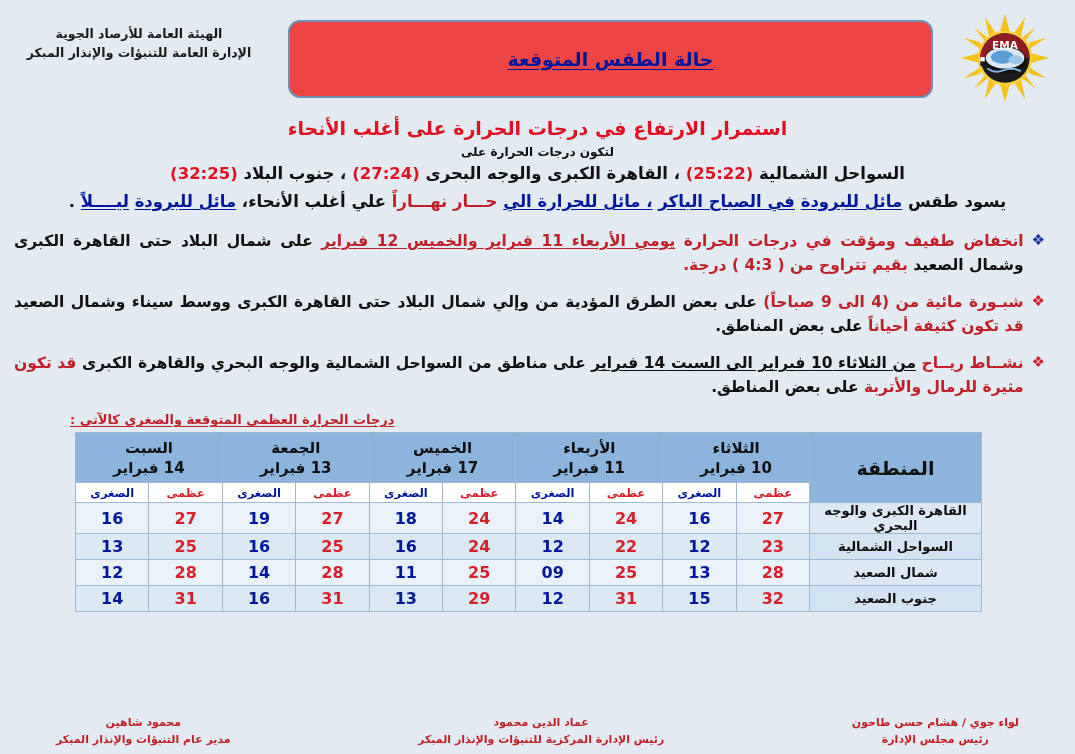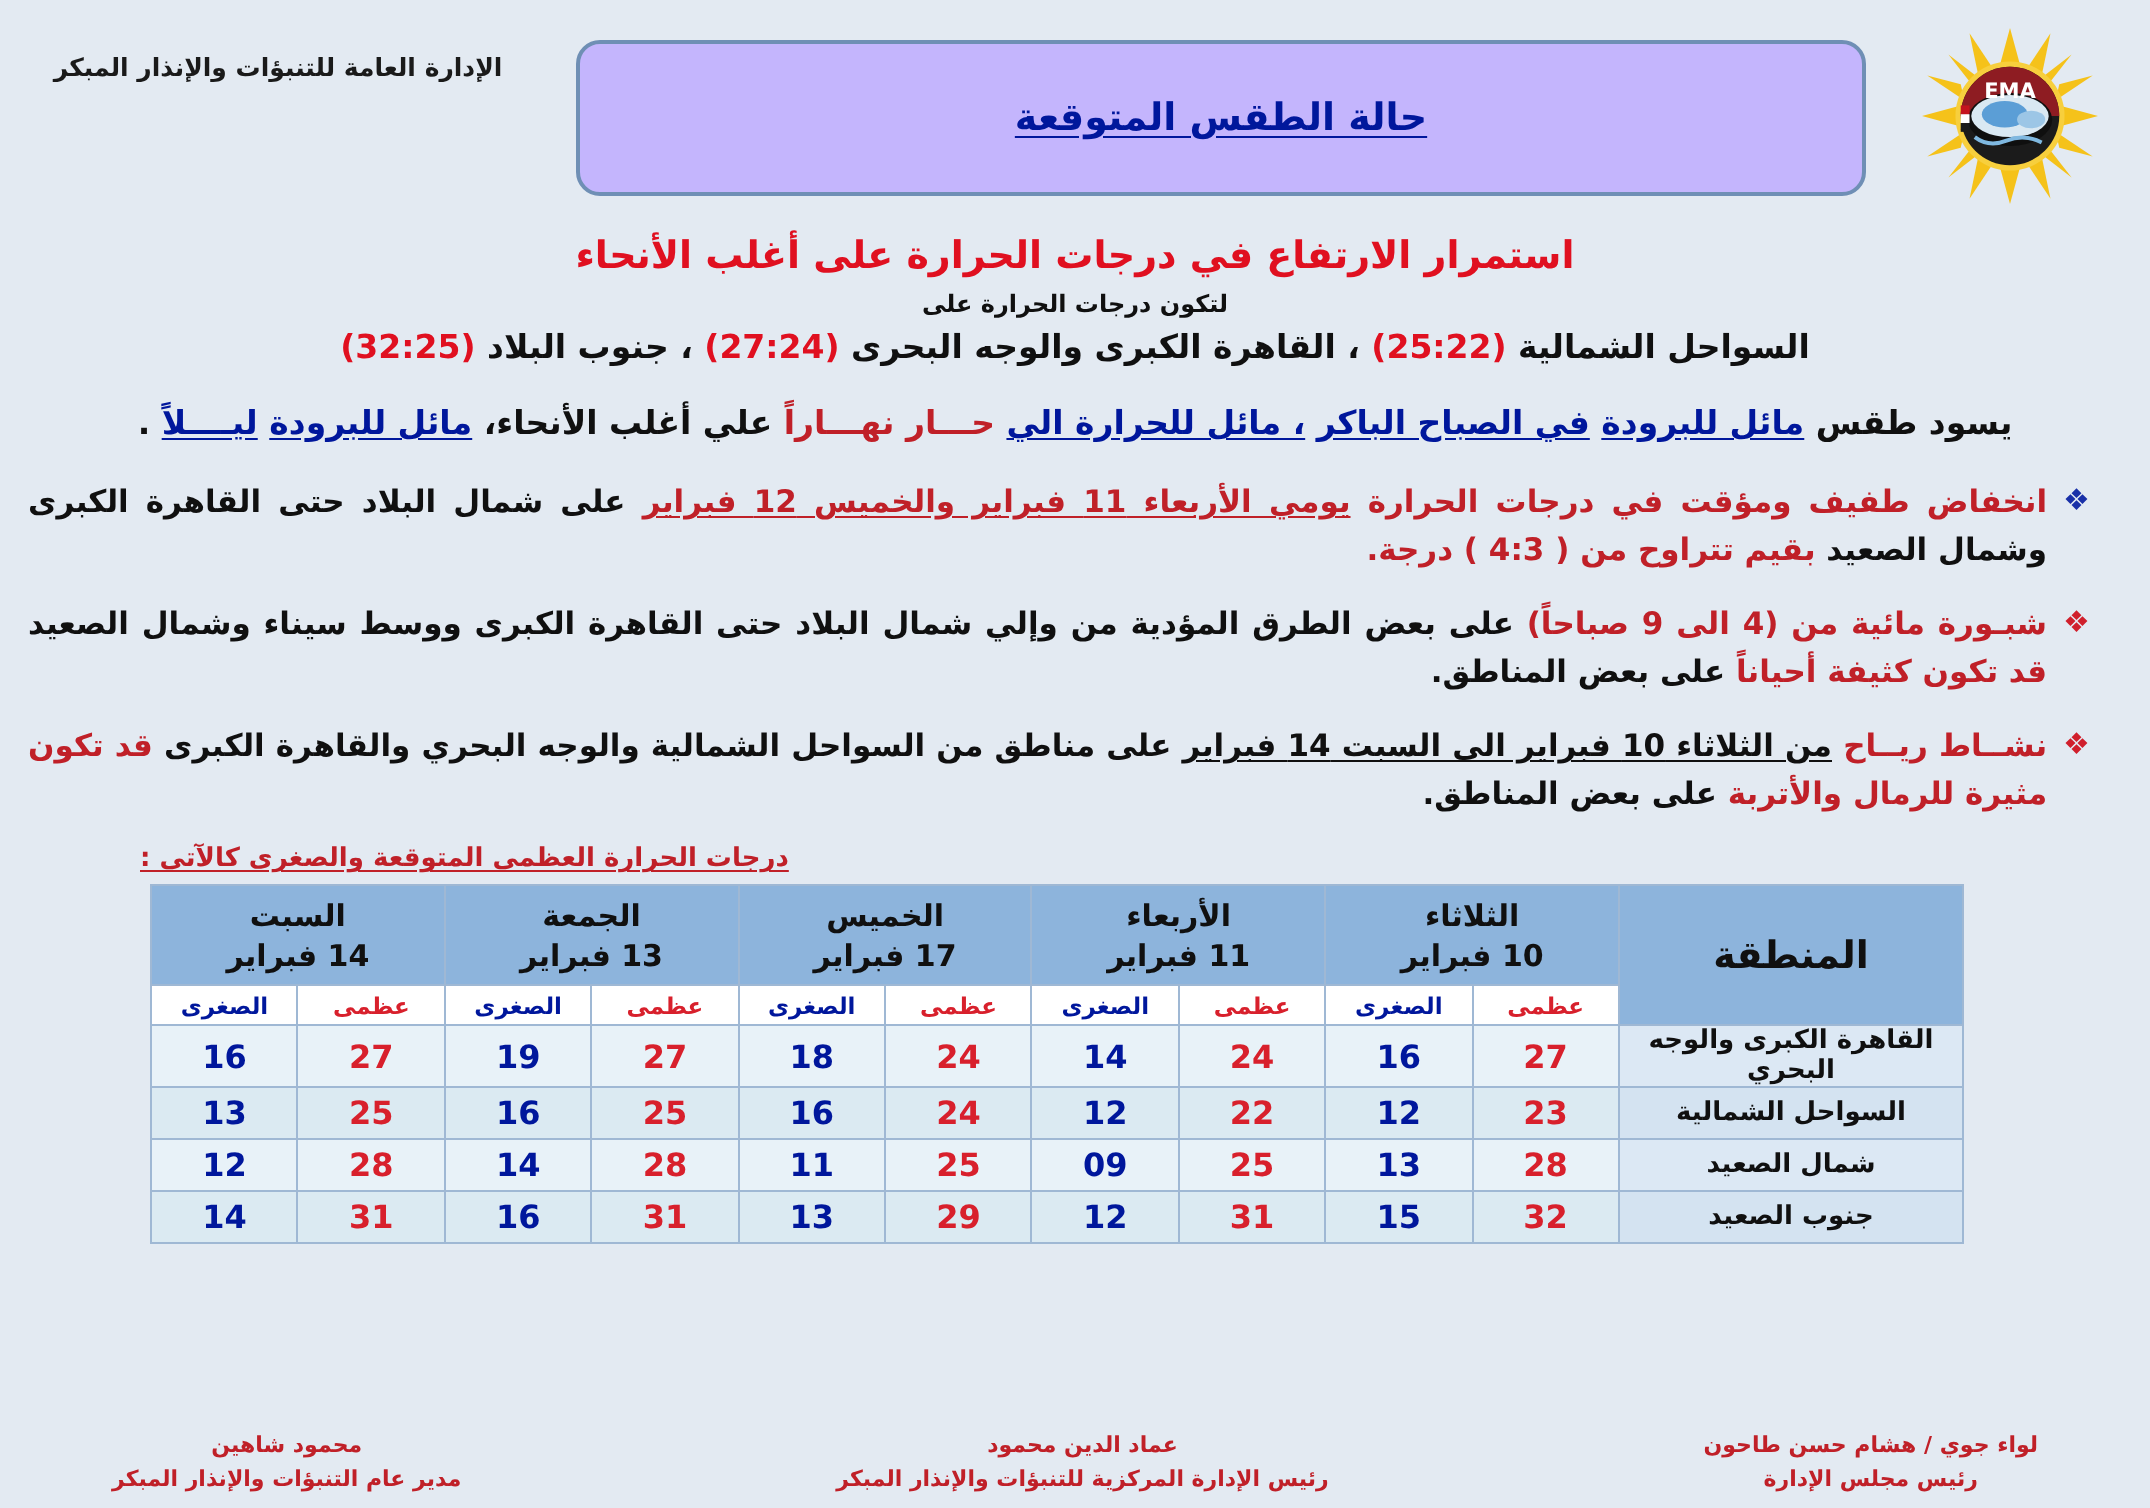--- a/index.html
+++ b/index.html
@@ -26,21 +26,21 @@
     font-size:12.5px;
     font-weight:bold;
     line-height:1.55;
     width:250px;
     padding-top:12px;
     margin-right:6px;
   }
   .title-box {
     flex:1;
     margin:8px 18px 0 18px;
-    background:#c4b5fd;
+    background:#ef4444;
     border:2px solid #6f8fb5;
     border-radius:12px;
     height:78px;
     display:flex;
     flex-direction:column;
     align-items:center;
     justify-content:center;
     gap:7px;
   }
   .title-main {
@@ -75,21 +75,21 @@
   .headline .l2 {
     color:#101010; font-size:12px; font-weight:bold; line-height:1.5;
   }
   .headline .l3 {
     color:#101010; font-size:16.5px; font-weight:bold; line-height:1.6;
   }
   .headline .l3 .rng { color:#e01020; }
 
   
   .lead {
-    margin:12px 22px 0 22px;
+    margin:2px 22px 0 22px;
     text-align:center;
     font-size:16.5px;
     font-weight:bold;
     color:#101010;
     line-height:1.6;
   }
   .lead .b { color:#00179c; text-decoration:underline; text-underline-offset:2px;}
   .lead .r { color:#c02028; }
 
   
@@ -240,20 +240,21 @@
         <path d="M30,62 q8,6 18,2 q10,-4 20,1" stroke="#7fb8e0" stroke-width="2.2" fill="none"></path>
       </g>
     </svg>
   </div>
 
   <div class="title-box">
     <div class="title-main">حالة الطقس المتوقعة</div>
   </div>
 
   <div class="org-block">
+    <div>الهيئة العامة للأرصاد الجوية</div>
     <div>الإدارة العامة للتنبؤات والإنذار المبكر</div>
   </div>
 </div>
 
 <div class="headline">
   <div class="l1">استمرار الارتفاع في درجات الحرارة على أغلب الأنحاء</div>
   <div class="l2">لتكون درجات الحرارة على</div>
   <div class="l3">
     <span>السواحل الشمالية</span>
     <span class="rng">(25:22)</span>

